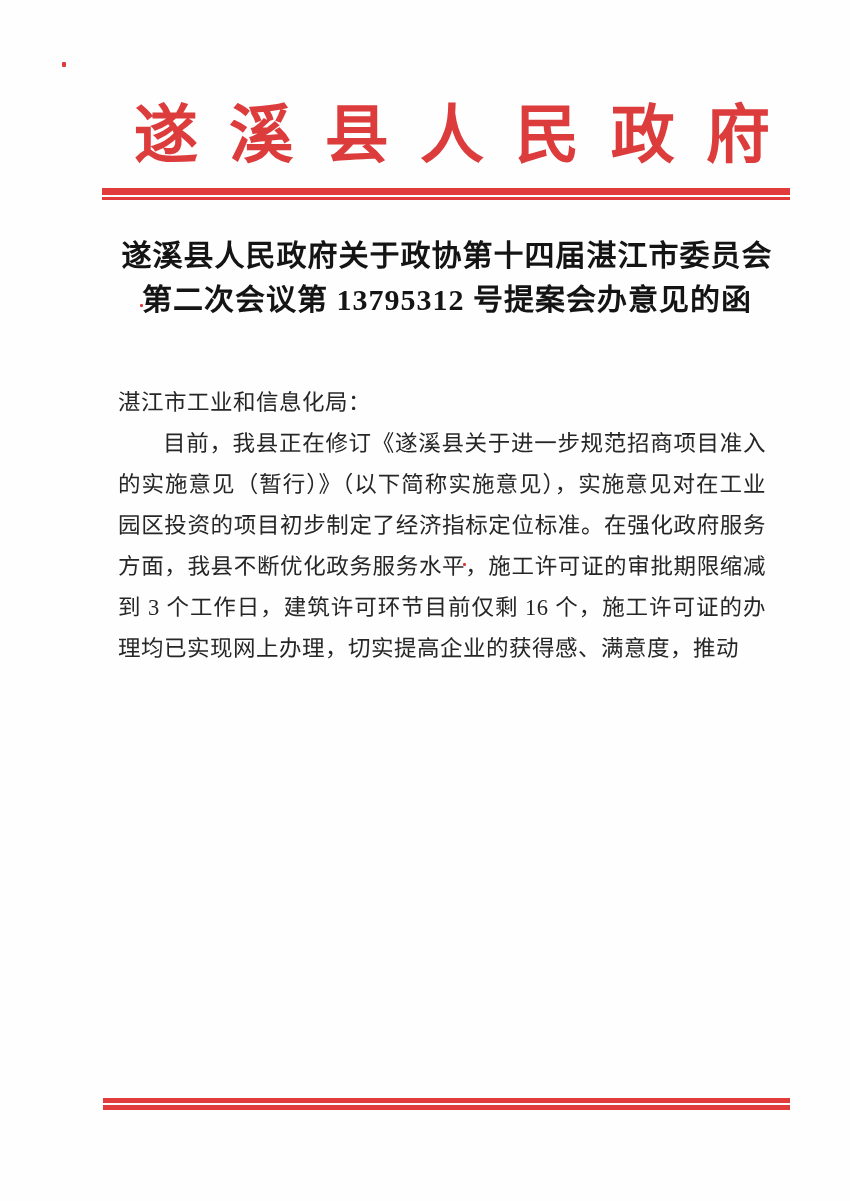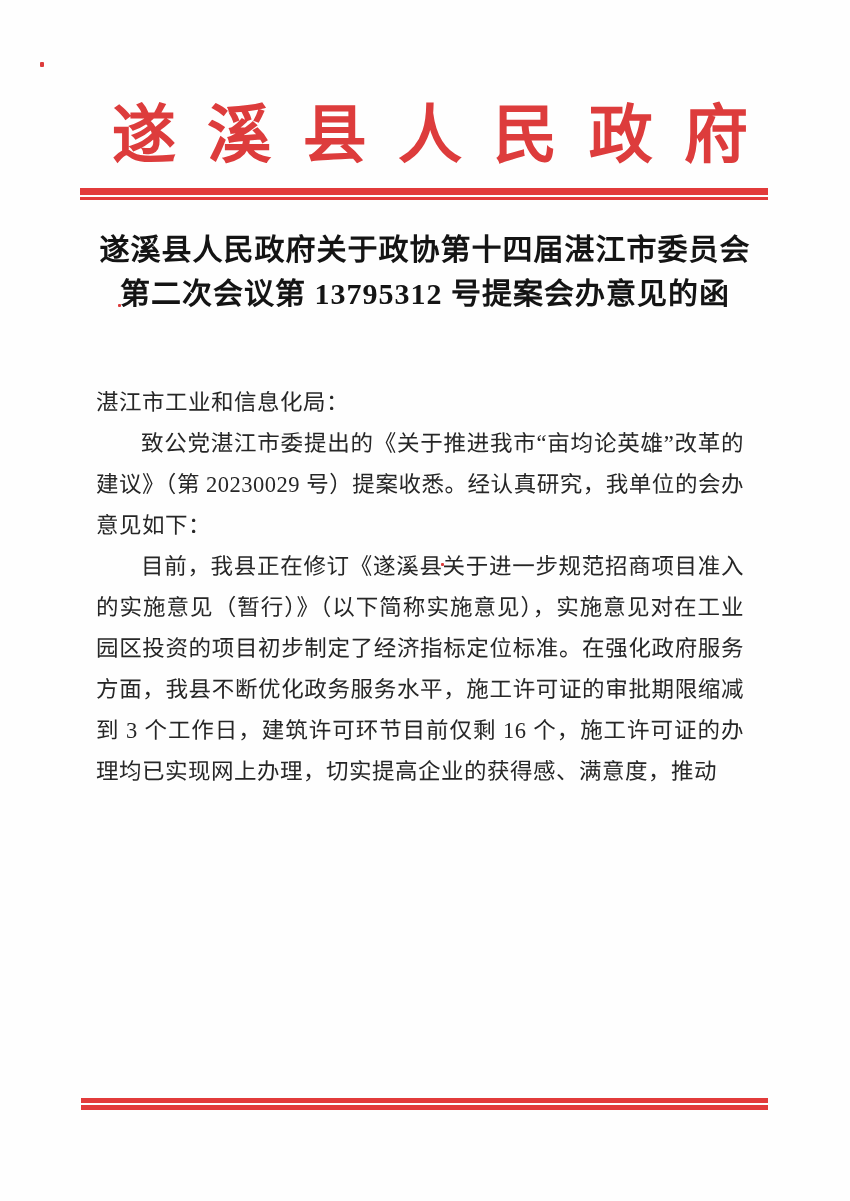--- a/index.html
+++ b/index.html
@@ -11,21 +11,21 @@
   }
   *{margin:0;padding:0;box-sizing:border-box;}
   html,body{width:850px;height:1201px;}
   body{
     position:relative;
     background:var(--paper);
     font-family:"Liberation Serif","DejaVu Serif",serif;
     overflow:hidden;
   }
   .page{
-    position:absolute;inset:0;
+    position:absolute;inset:0;margin-left:22px;
   }
   
   .letterhead{
     position:absolute;
     top:100px;left:112px;width:636px;height:72px;
     font-size:64px;
     font-weight:bold;
     color:var(--accent-red);
     line-height:72px;
     text-align:justify;
@@ -41,21 +41,21 @@
   .rule-top .gap{height:2px;}
   .rule-top .thin{height:3px;background:var(--rule-red);}
   .rule-bottom{
     position:absolute;top:1098px;left:81px;width:687px;
   }
   .rule-bottom .bar{height:5px;background:var(--rule-red);}
   .rule-bottom .gap{height:2px;}
   
   .doc-title{
     position:absolute;
-    top:228px;left:75px;width:700px;
+    top:234px;left:75px;width:700px;
     text-align:center;
     font-weight:bold;
     color:var(--title-ink);
     font-size:30px;
     line-height:44px;
     letter-spacing:1px;
   }
   
   .doc-body{
     position:absolute;
@@ -89,21 +89,20 @@
   </div>
 
   <div class="doc-title">
     <div>遂溪县人民政府关于政协第十四届湛江市委员会</div>
     <div>第二次会议第 13795312 号提案会办意见的函</div>
   </div>
 
   <div class="doc-body">
     <p class="salutation">湛江市工业和信息化局：</p>
     <div>
-        <p class="para">致公党湛江市委提出的《关于推进我市“亩均论英雄”改革的建议》（第 20230029 号）提案收悉。经认真研究，我单位的会办意见如下：</p>
         <p class="para">目前，我县正在修订《遂溪县关于进一步规范招商项目准入的实施意见（暂行）》（以下简称实施意见），实施意见对在工业园区投资的项目初步制定了经济指标定位标准。在强化政府服务方面，我县不断优化政务服务水平，施工许可证的审批期限缩减到 3 个工作日，建筑许可环节目前仅剩 16 个，施工许可证的办理均已实现网上办理，切实提高企业的获得感、满意度，推动</p>
       </div>
   </div>
 
   <div class="rule-bottom">
     <div class="bar"></div>
     <div class="gap"></div>
     <div class="bar"></div>
   </div>
 

